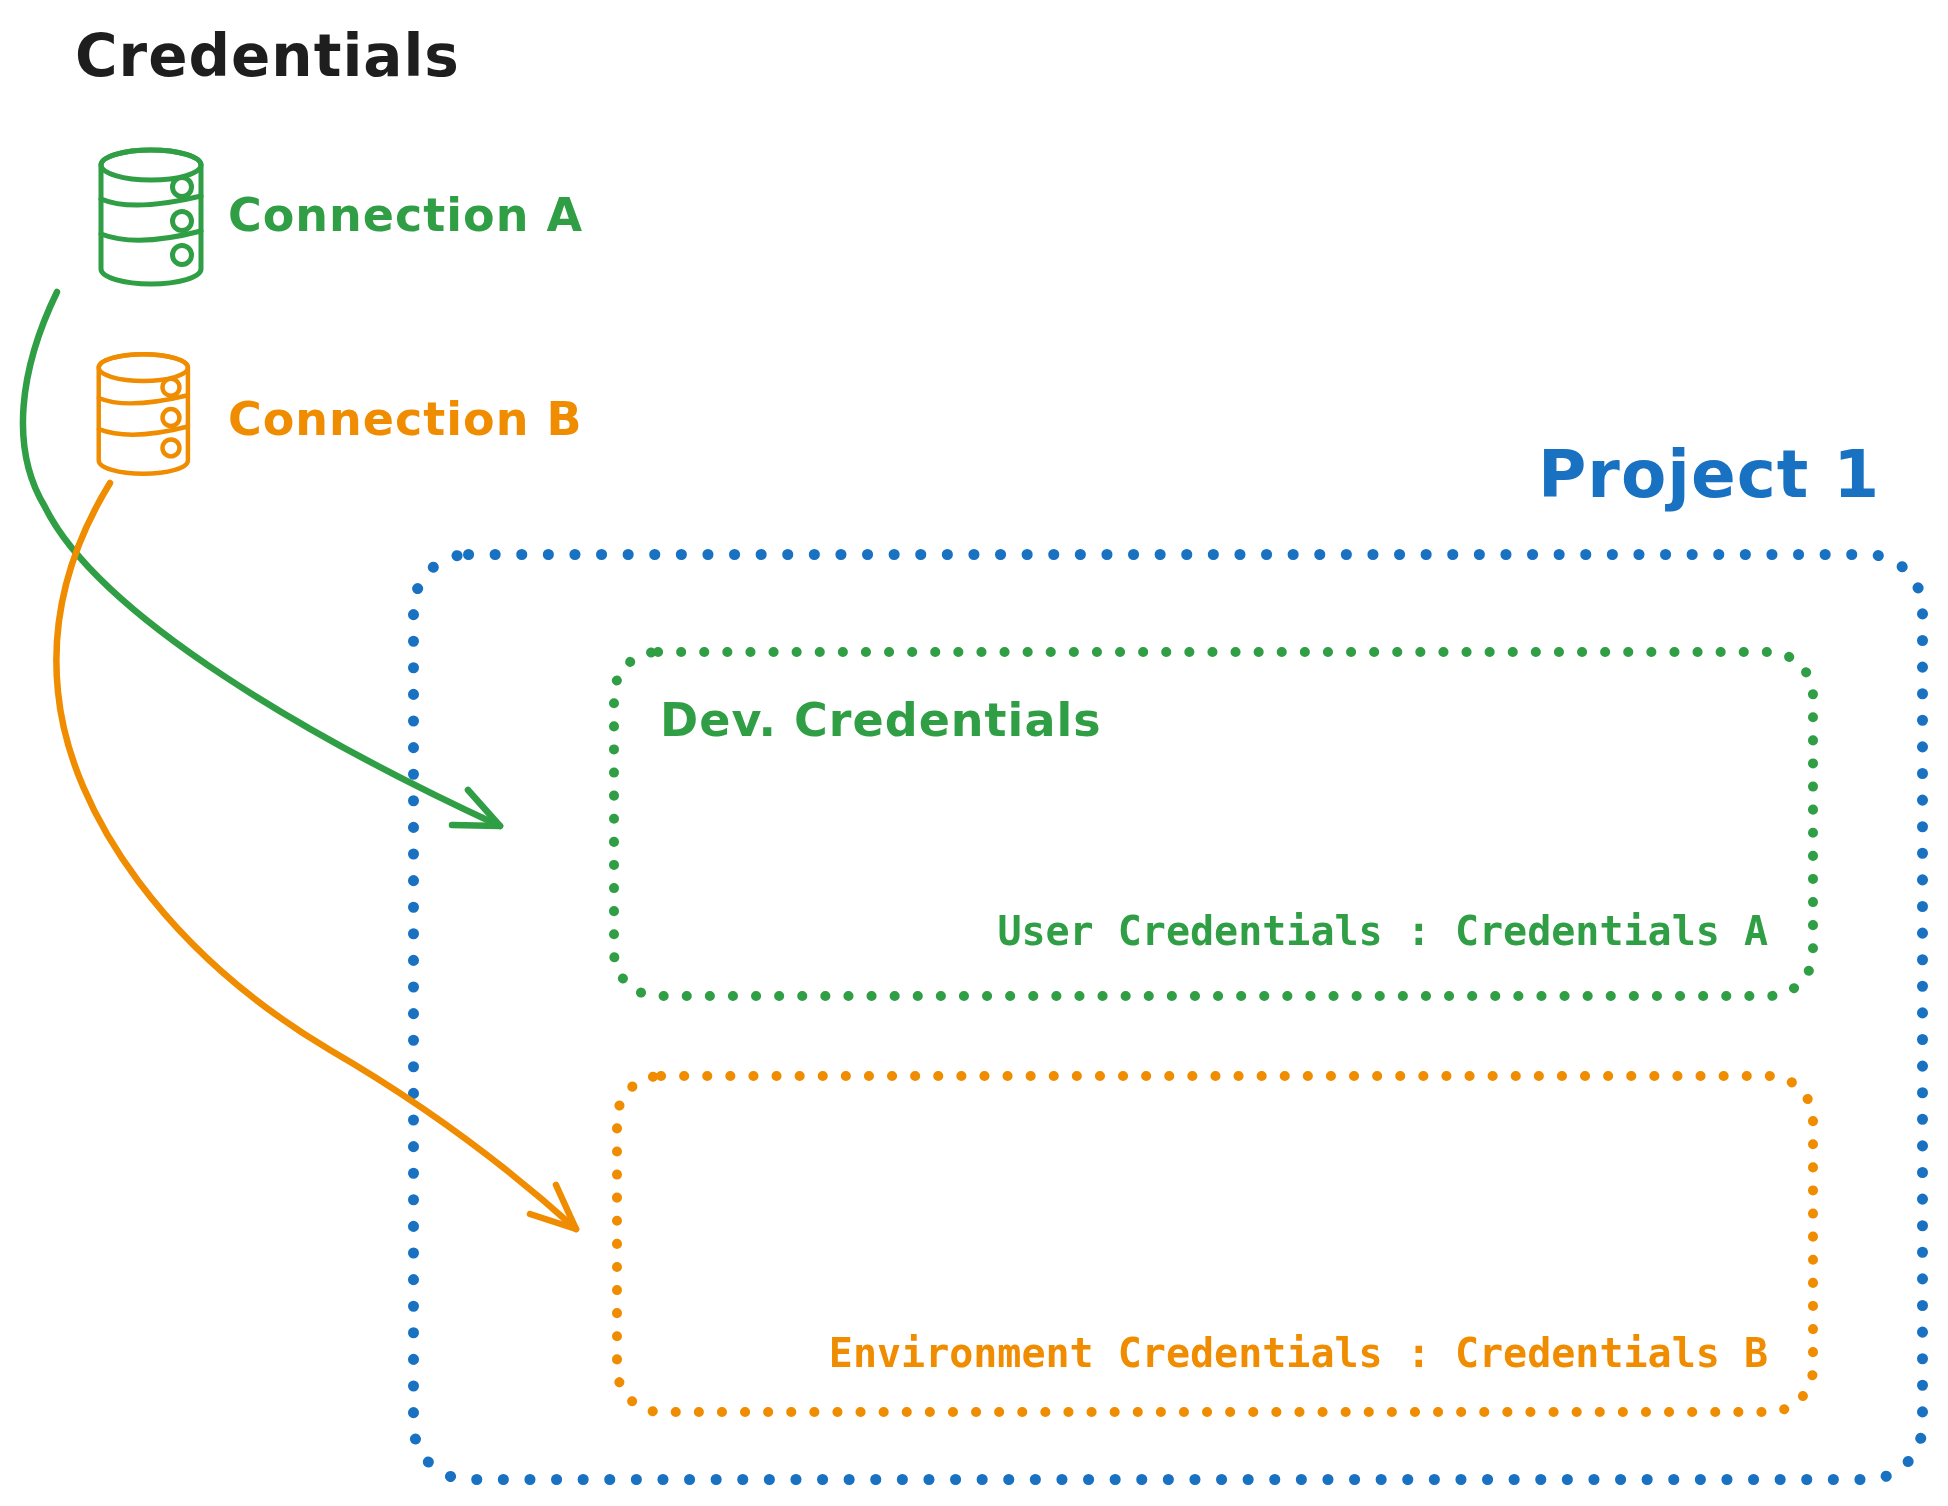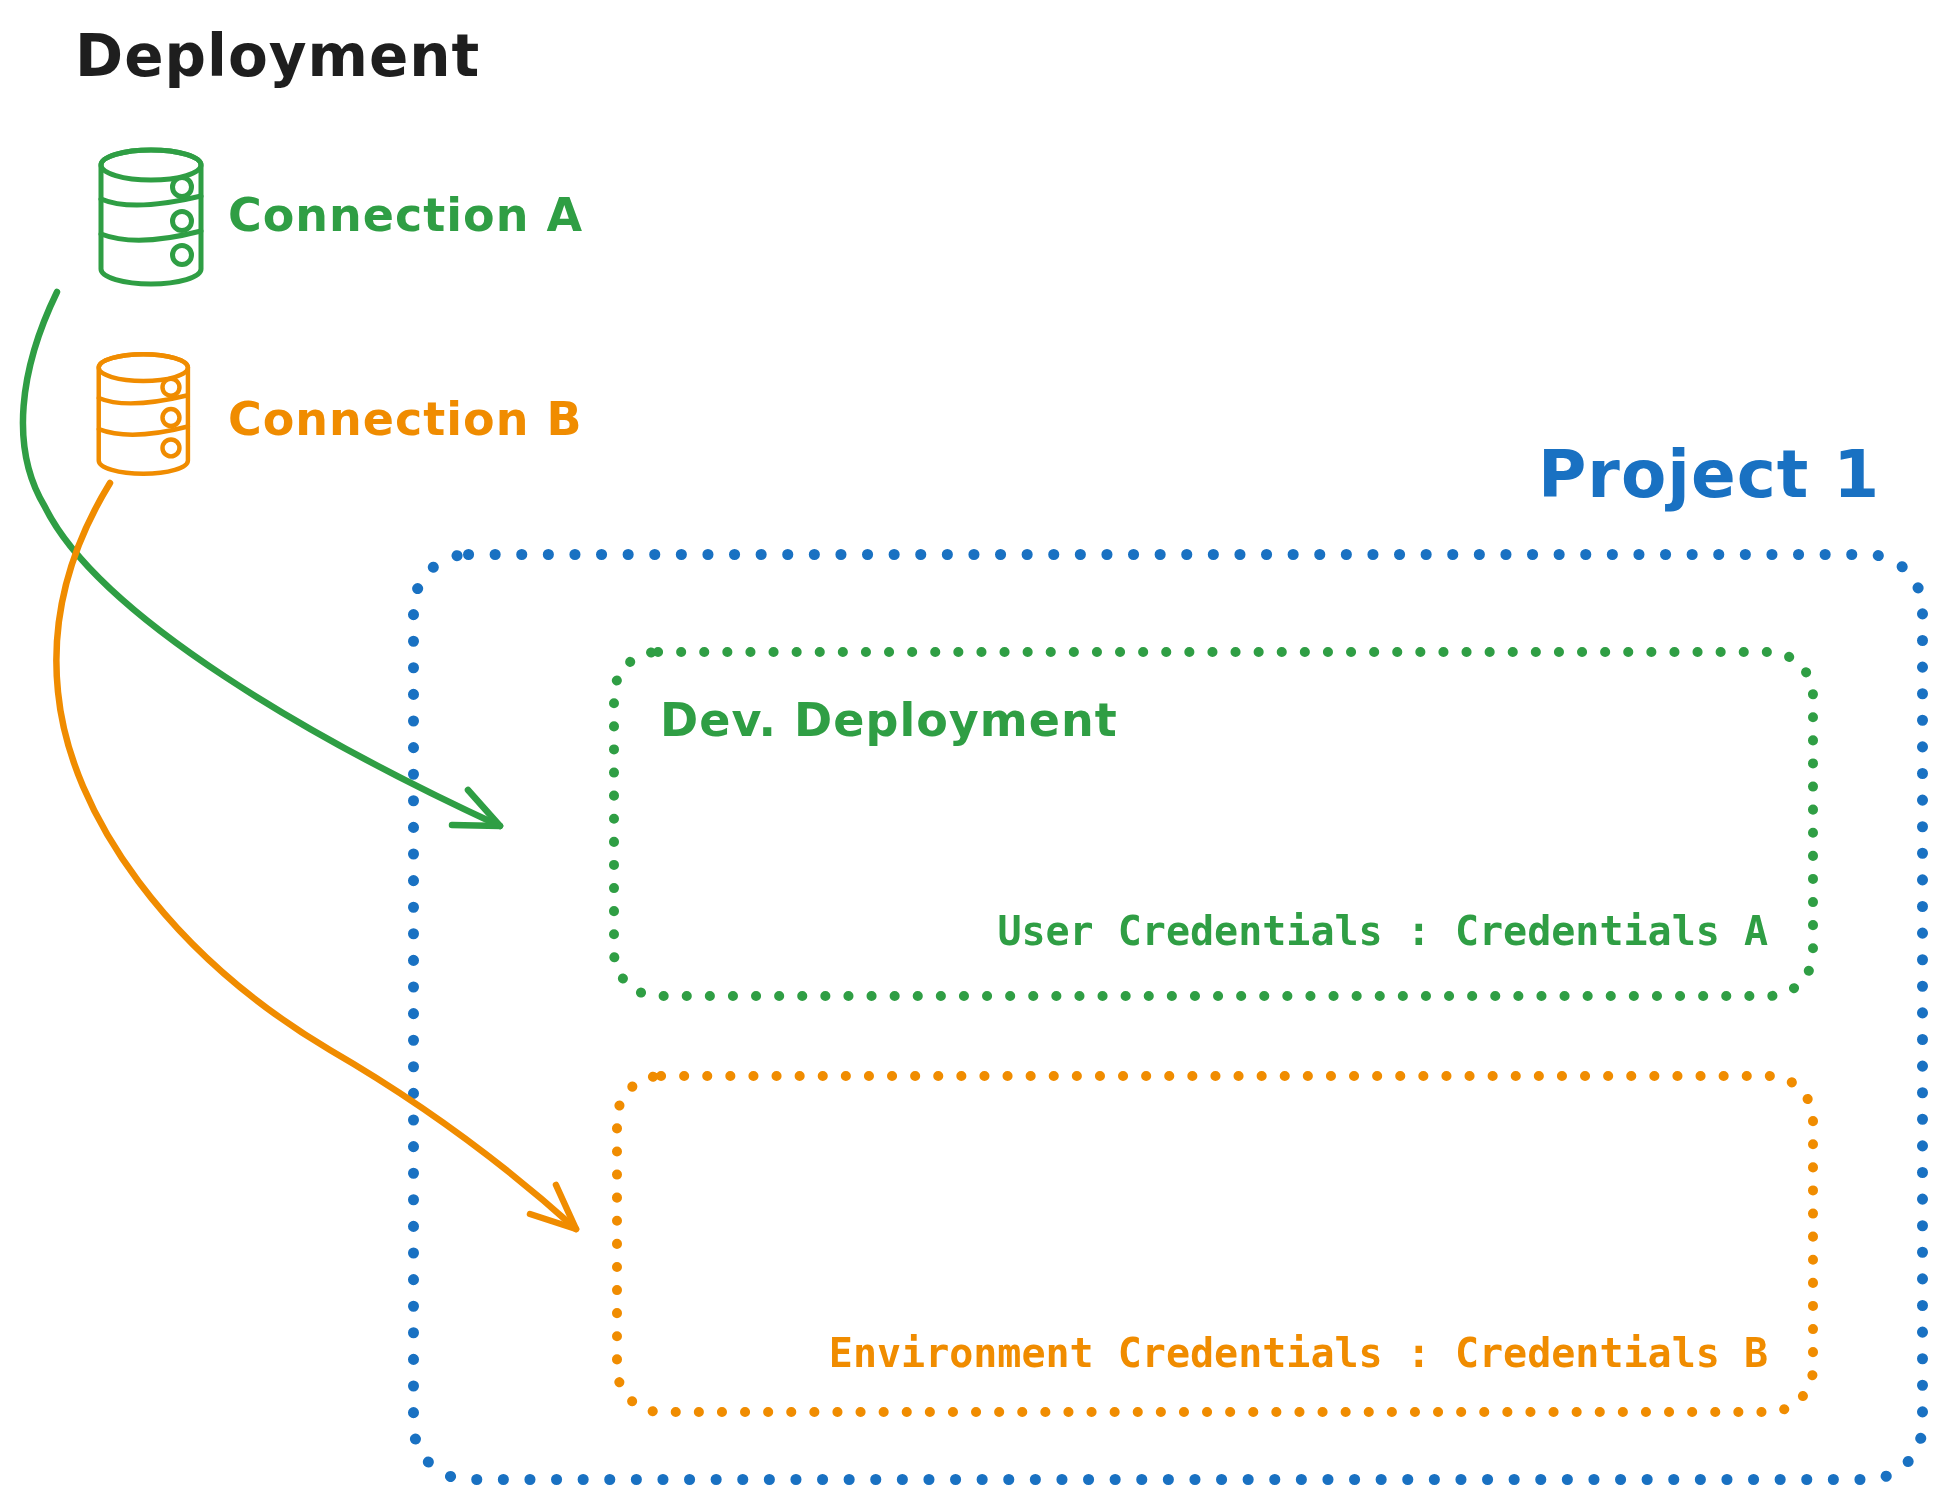--- a/index.html
+++ b/index.html
@@ -49,21 +49,21 @@
   .dotted-rect{fill:none;stroke-linecap:round;}
   .arrow{fill:none;stroke-width:6.5;stroke-linecap:round;stroke-linejoin:round;}
   .arrow-green{stroke:var(--green);}
   .arrow-orange{stroke:var(--orange);}
 </style>
 </head>
 <body>
 
 <div class="stage">
 
-  <div class="abs hand title">Deployment</div>
+  <div class="abs hand title">Credentials</div>
 
   <svg class="abs db db-green db-icon-a" width="122" height="148" viewBox="0 0 120 148" aria-hidden="true">
     <path class="silhouette fillpart strokepart" d="M 7 22 L 7 126 A 50 15 0 0 0 107 126 L 107 22 A 50 15 0 0 0 7 22 Z"></path>
     <ellipse class="strokepart fillpart" cx="57" cy="22" rx="50" ry="15"></ellipse>
     <path class="strokepart" d="M 7 56 C 35 68, 78 60, 107 53"></path>
     <path class="strokepart" d="M 7 91 C 38 103, 80 95, 107 88"></path>
     <circle class="strokepart" cx="88" cy="44" r="9.5"></circle>
     <circle class="strokepart" cx="88" cy="78" r="9.5"></circle>
     <circle class="strokepart" cx="88" cy="112" r="9.5"></circle>
   </svg>
@@ -94,18 +94,18 @@
       <path class="arrow arrow-green" d="M 57 292 C 20 368, 9 448, 45 507 C 100 618, 318 742, 500 826"></path>
       <path class="arrow arrow-green" d="M 468 790 L 500 826 L 452 825"></path>
     </g>
 
     <g>
       <path class="arrow arrow-orange" d="M 110 483 C 72 545, 50 615, 58 692 C 70 815, 170 955, 330 1050 C 425 1105, 505 1165, 576 1229"></path>
       <path class="arrow arrow-orange" d="M 556 1185 L 576 1229 L 530 1214"></path>
     </g>
   </svg>
 
-  <div class="abs hand env-title dev-title">Dev. Deployment</div>
+  <div class="abs hand env-title dev-title">Dev. Credentials</div>
   <div class="abs cred dev-cred">User Credentials : Credentials A</div>
 
   <div class="abs cred prod-cred">Environment Credentials : Credentials B</div>
 
 </div>
 
 </body></html>

